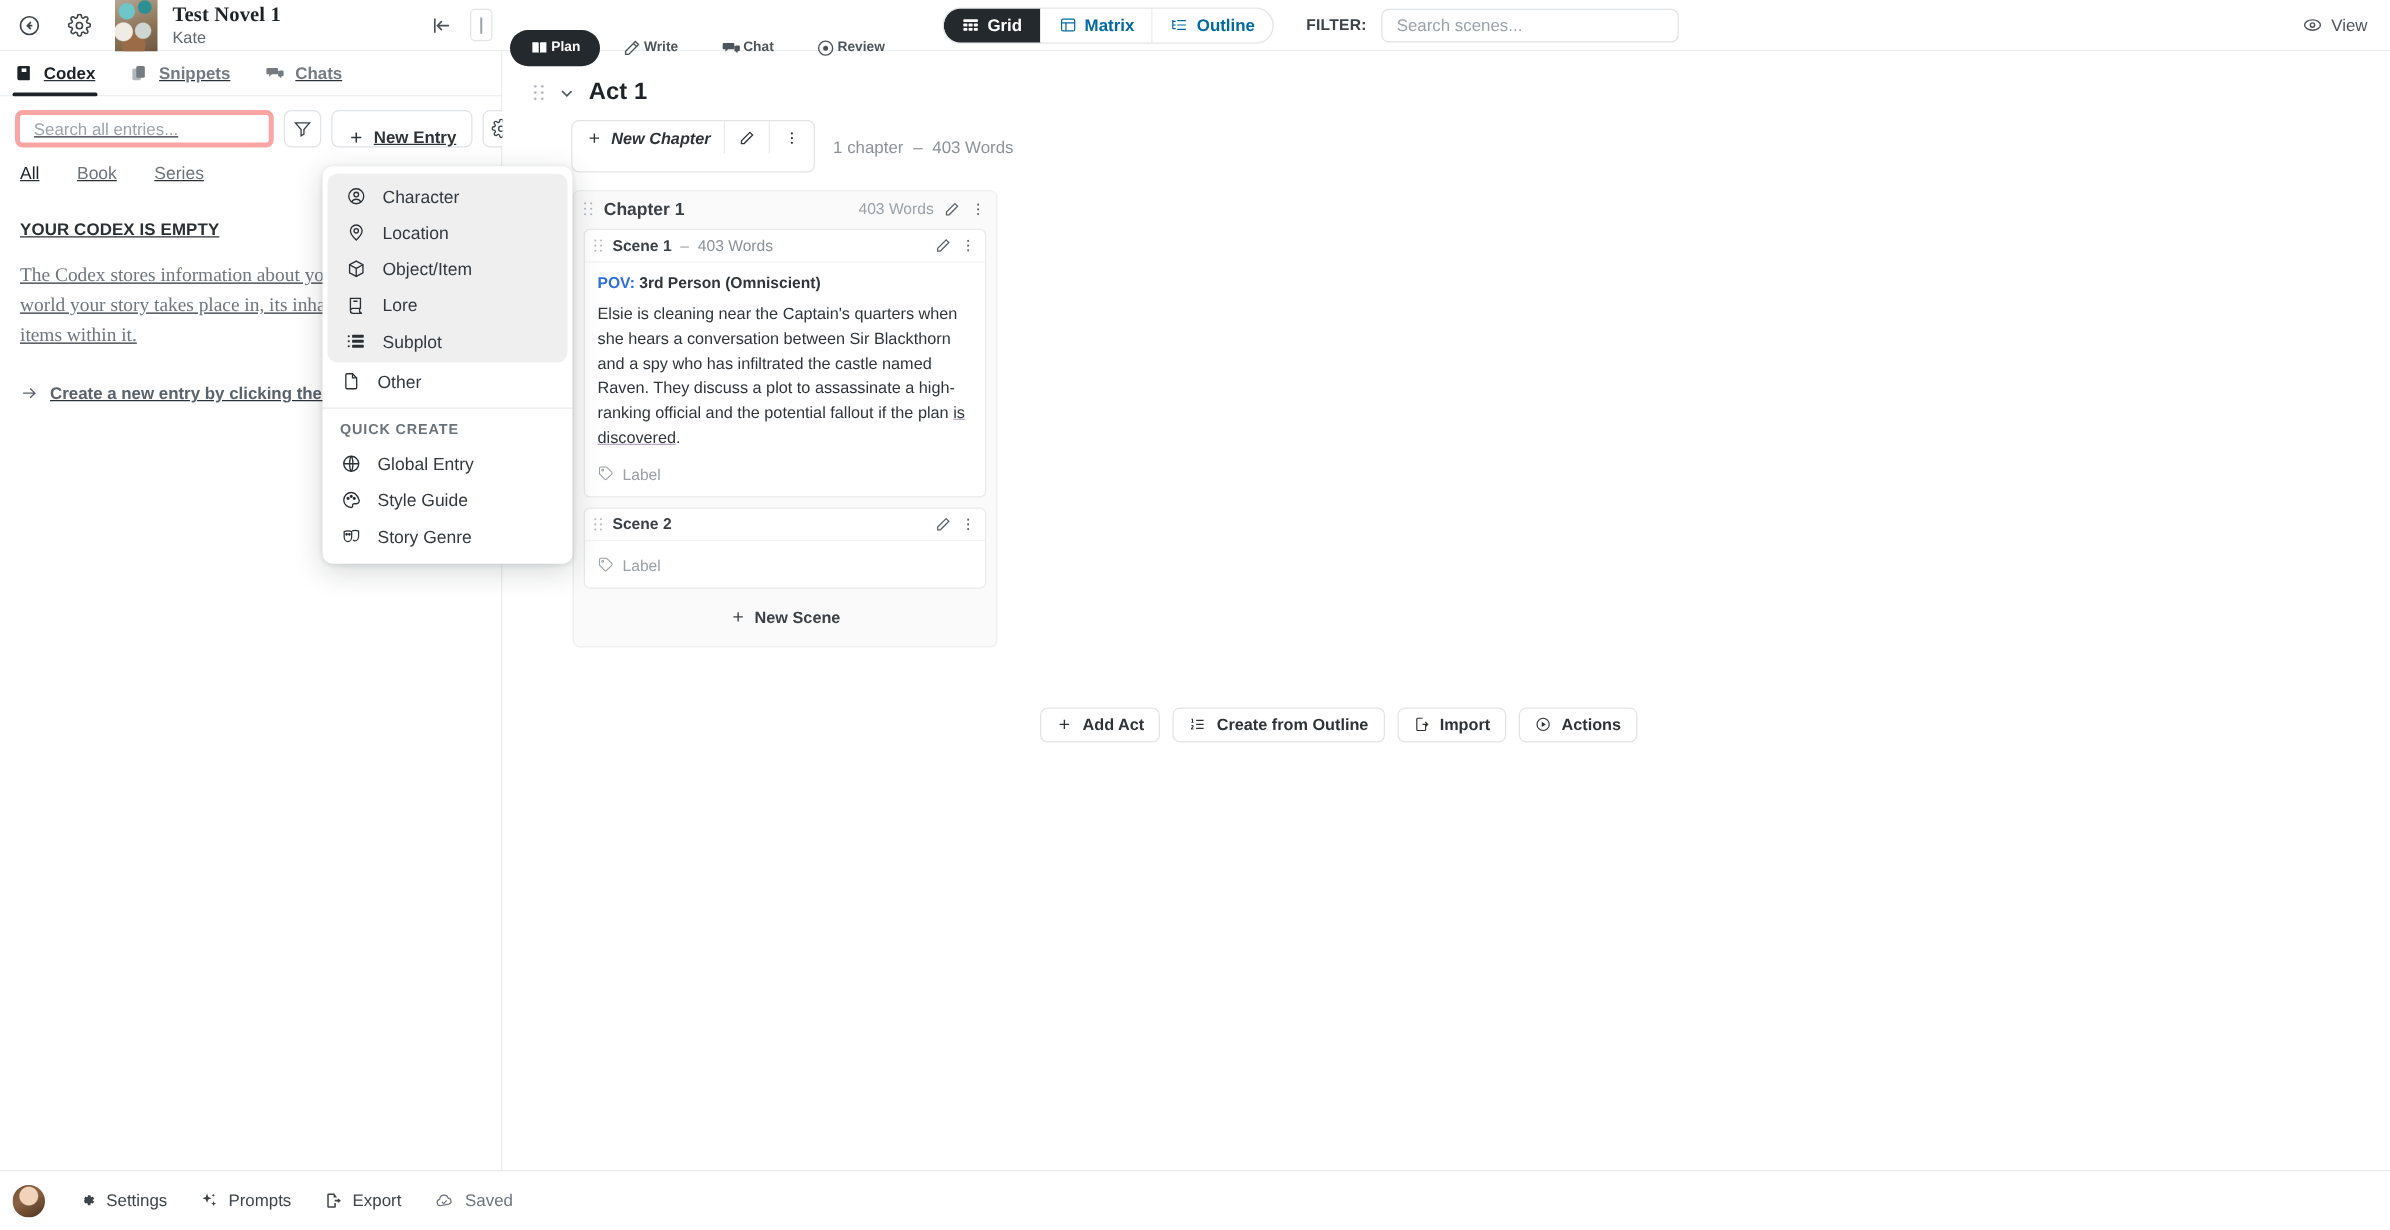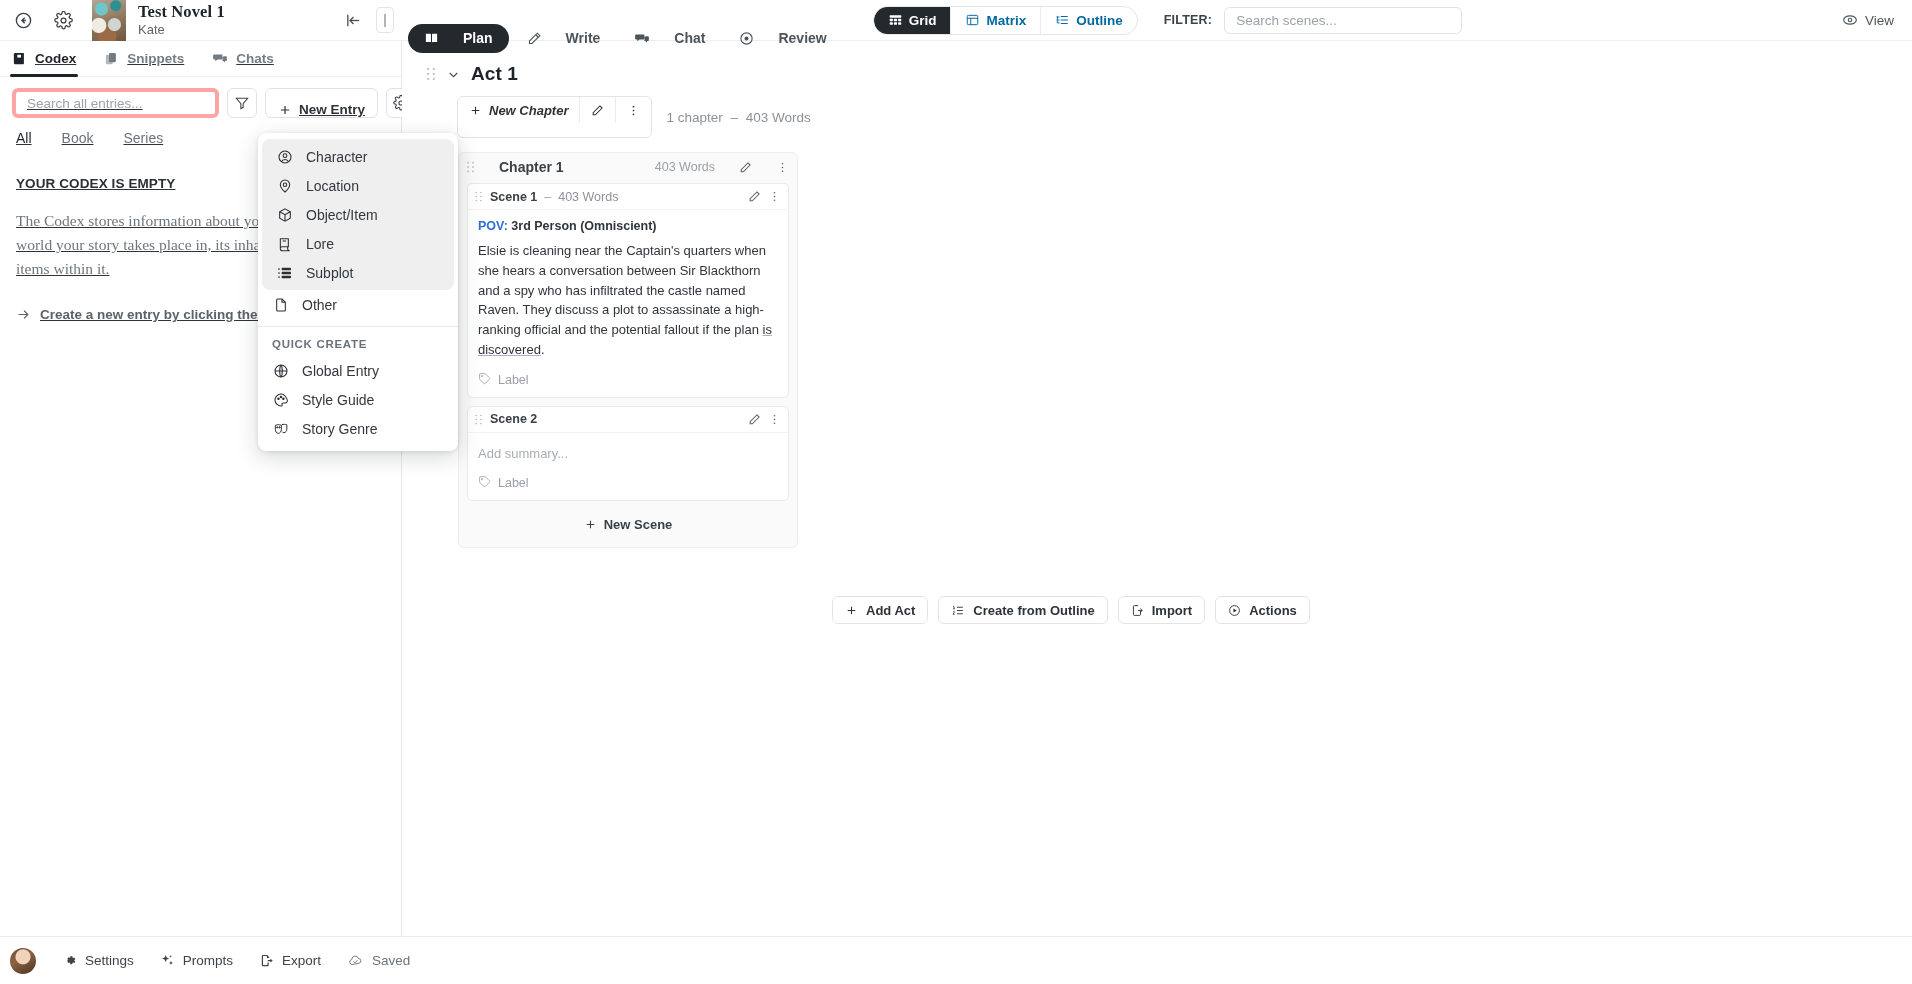--- a/index.html
+++ b/index.html
@@ -46,23 +46,23 @@
     font-family: "Liberation Serif", serif;
     font-size: 16.5px; font-weight: 700; color: #1d2328; letter-spacing: .1px;
   }
   .booktitle .t2 { font-size: 13px; color: #5d666e; margin-top: 1px; }
 
   .collapse-ico { margin-left: auto; color: #4a5157; display:flex; align-items:center; }
   .divider-ico { width: 18px; height: 26px; margin: 0 8px 0 14px; border-radius: 4px;
       border: 1px solid #e2e5e8; display:flex; align-items:center; justify-content:center; color:#9aa2aa; }
   .modes { margin-left: 6px; display:flex; align-items:center; gap: 2px; }
   .mode {
-    display: flex; align-items: center; gap: 24px;
+    display: flex; align-items: center; gap: 2px;
     height: 29px; padding: 0 16px; border-radius: 18px;
-    font-size: 14px; font-weight: 700; color: #4d555c; cursor: pointer;
+    font-size: 11px; font-weight: 700; color: #4d555c; cursor: pointer;
     white-space: nowrap;
     margin-top: 36px;
   }
   .mode.active { background: #24292e; color: #ffffff; }
   .mode svg { display:block; }
 
   .viewseg {
     margin-left: 30px; display: flex; align-items: center;
     border: 1px solid #e3e6e9; border-radius: 18px; height: 29px; overflow: hidden;
     background: #fff;
@@ -153,21 +153,21 @@
   .chev { color:#4d555c; display:flex; }
   .act-title { font-size: 19px; font-weight: 700; color:#1d2328; letter-spacing:.1px; }
   .act-tools { display:flex; align-items:center; gap: 14px; margin: 11px 0 0 31px; }
   .btn-group { display:flex; align-items:flex-start; border:1px solid #e1e4e7; border-radius:6px; background:#fff; height: 42px; font-style: italic; }
   .bg-item { display:flex; align-items:center; gap:7px; padding: 0 11px; height: 26px; font-size:13px; font-weight:700; color:#2e3338; cursor:pointer; border-right:1px solid #e9ebee; white-space:nowrap; }
   .bg-item:last-child { border-right:none; }
   .act-meta { font-size: 13.5px; color:#8b9299; }
   .act-meta .dash { padding: 0 4px; }
 
   .chapter { margin: 14px 0 0 32px; width: 340px; background:#fafafa; border:1px solid #eceef0; border-radius:6px; }
-  .chapter-head { display:flex; align-items:center; height: 28px; padding: 0 8px 0 7px; gap: 24px; }
+  .chapter-head { display:flex; align-items:center; height: 28px; padding: 0 8px 0 7px; gap: 8px; }
   .chapter-title { font-size: 14px; font-weight: 700; color:#3a4046; }
   .chapter-words { margin-left:auto; font-size: 12.5px; color:#9aa1a8; }
   .ch-ico { color:#5a626a; display:flex; cursor:pointer; }
 
   .scene { margin: 2px 8px 8px 8px; background:#fff; border:1px solid #e8eaec; border-radius:5px; }
   .scene-head { display:flex; align-items:center; height: 26px; padding: 0 7px 0 6px; gap:7px; border-bottom: 1px solid #f2f3f4; }
   .scene-name { font-size: 12.5px; font-weight: 700; color:#3a4046; }
   .scene-dash { font-size: 12.5px; color:#9aa1a8; }
   .scene-words { font-size: 12.5px; color:#8b9299; }
   .scene-ico { color:#5a626a; display:flex; margin-left:0; cursor:pointer; }
@@ -627,21 +627,20 @@
                   </svg>
               </span>
               <span class="scene-ico">
                 <svg width="13" height="13" viewBox="0 0 24 24" fill="currentColor">
                     <circle cx="12" cy="5" r="1.5"></circle>
                     <circle cx="12" cy="12" r="1.5"></circle>
                     <circle cx="12" cy="19" r="1.5"></circle>
                   </svg>
               </span>
             </div>
-            <div class="summary ph">Add summary...</div>
             <div class="label-row">
               <span>
                 <svg width="13" height="13" viewBox="0 0 24 24" fill="none" stroke="currentColor" stroke-width="1.6">
                     <path d="M3 12.6V4.5A1.5 1.5 0 0 1 4.5 3h8.1a2 2 0 0 1 1.4.6l7 7a2 2 0 0 1 0 2.8l-7.6 7.6a2 2 0 0 1-2.8 0l-7-7a2 2 0 0 1-.6-1.4z"></path>
                     <circle cx="7.6" cy="7.6" r="1.3"></circle>
                   </svg>
               </span>
               <span>Label</span>
             </div>
           </div>

